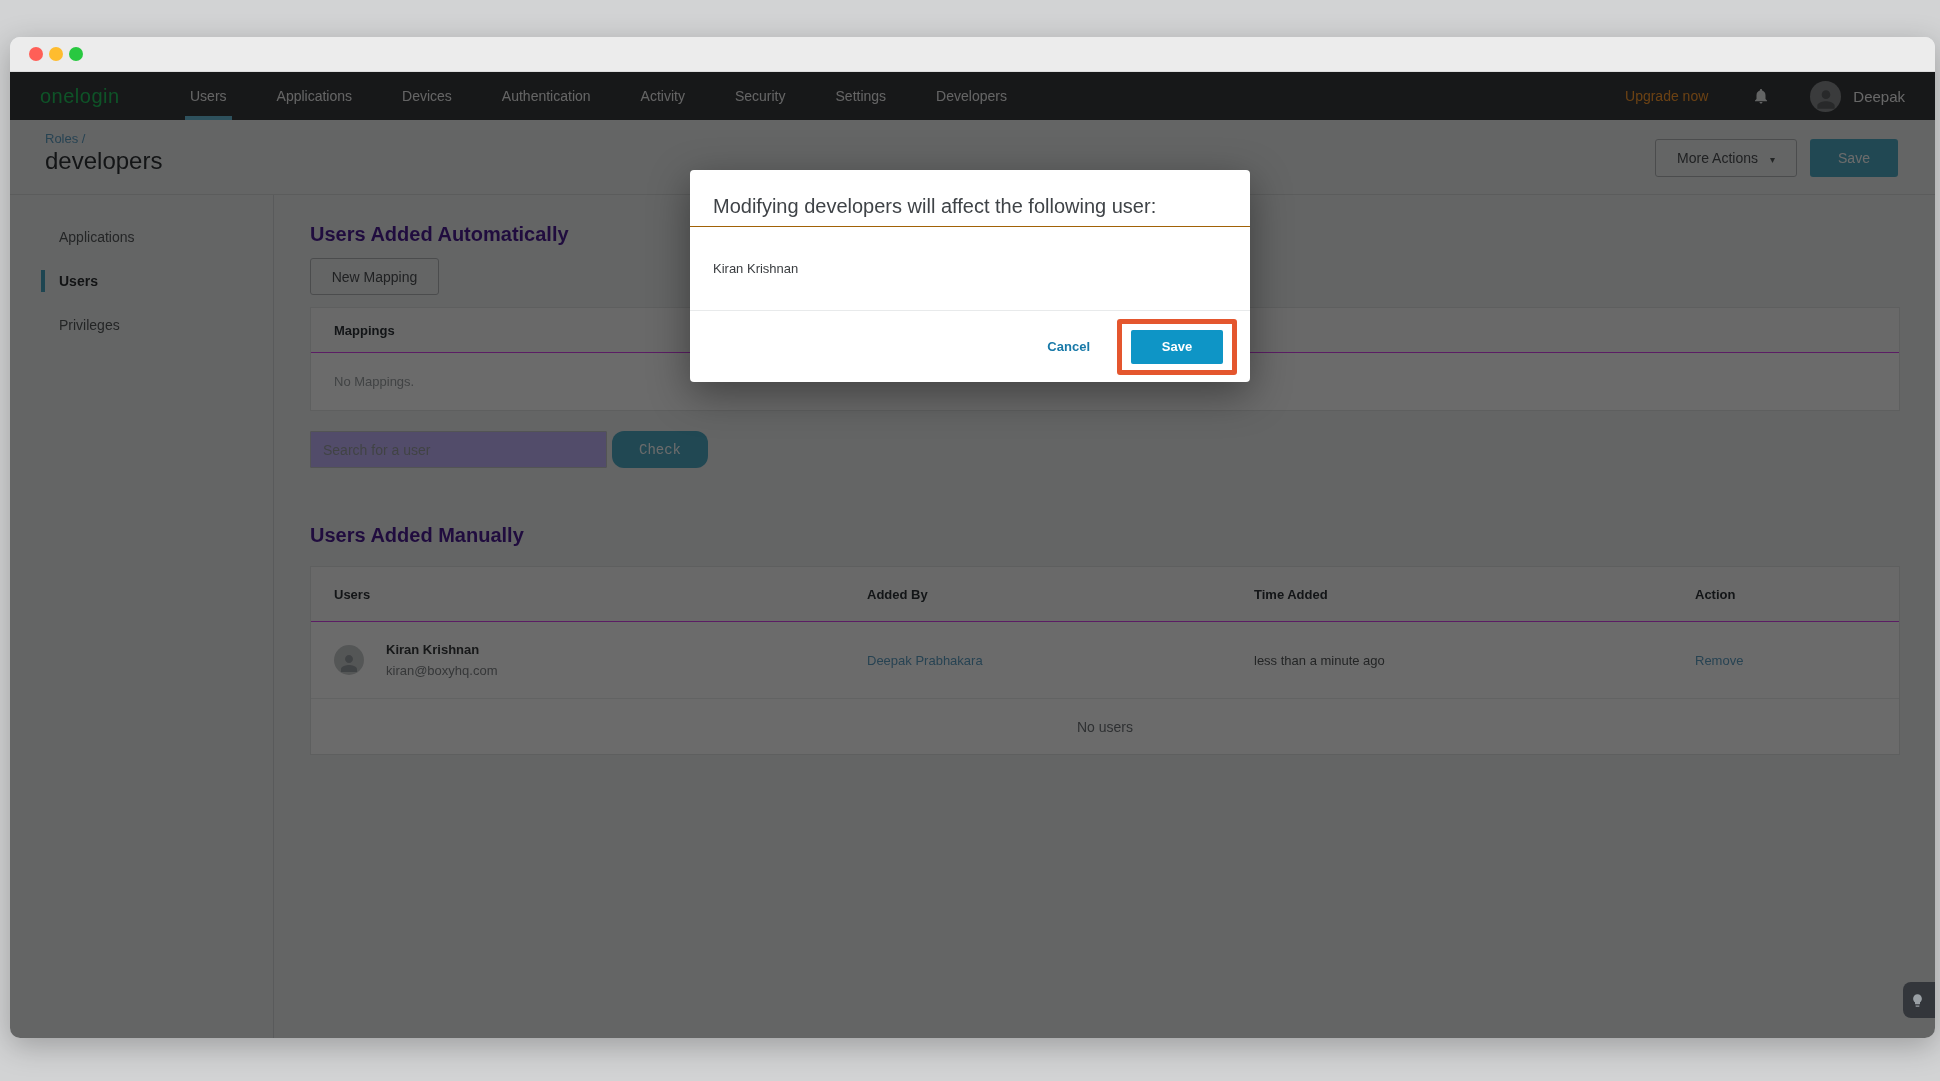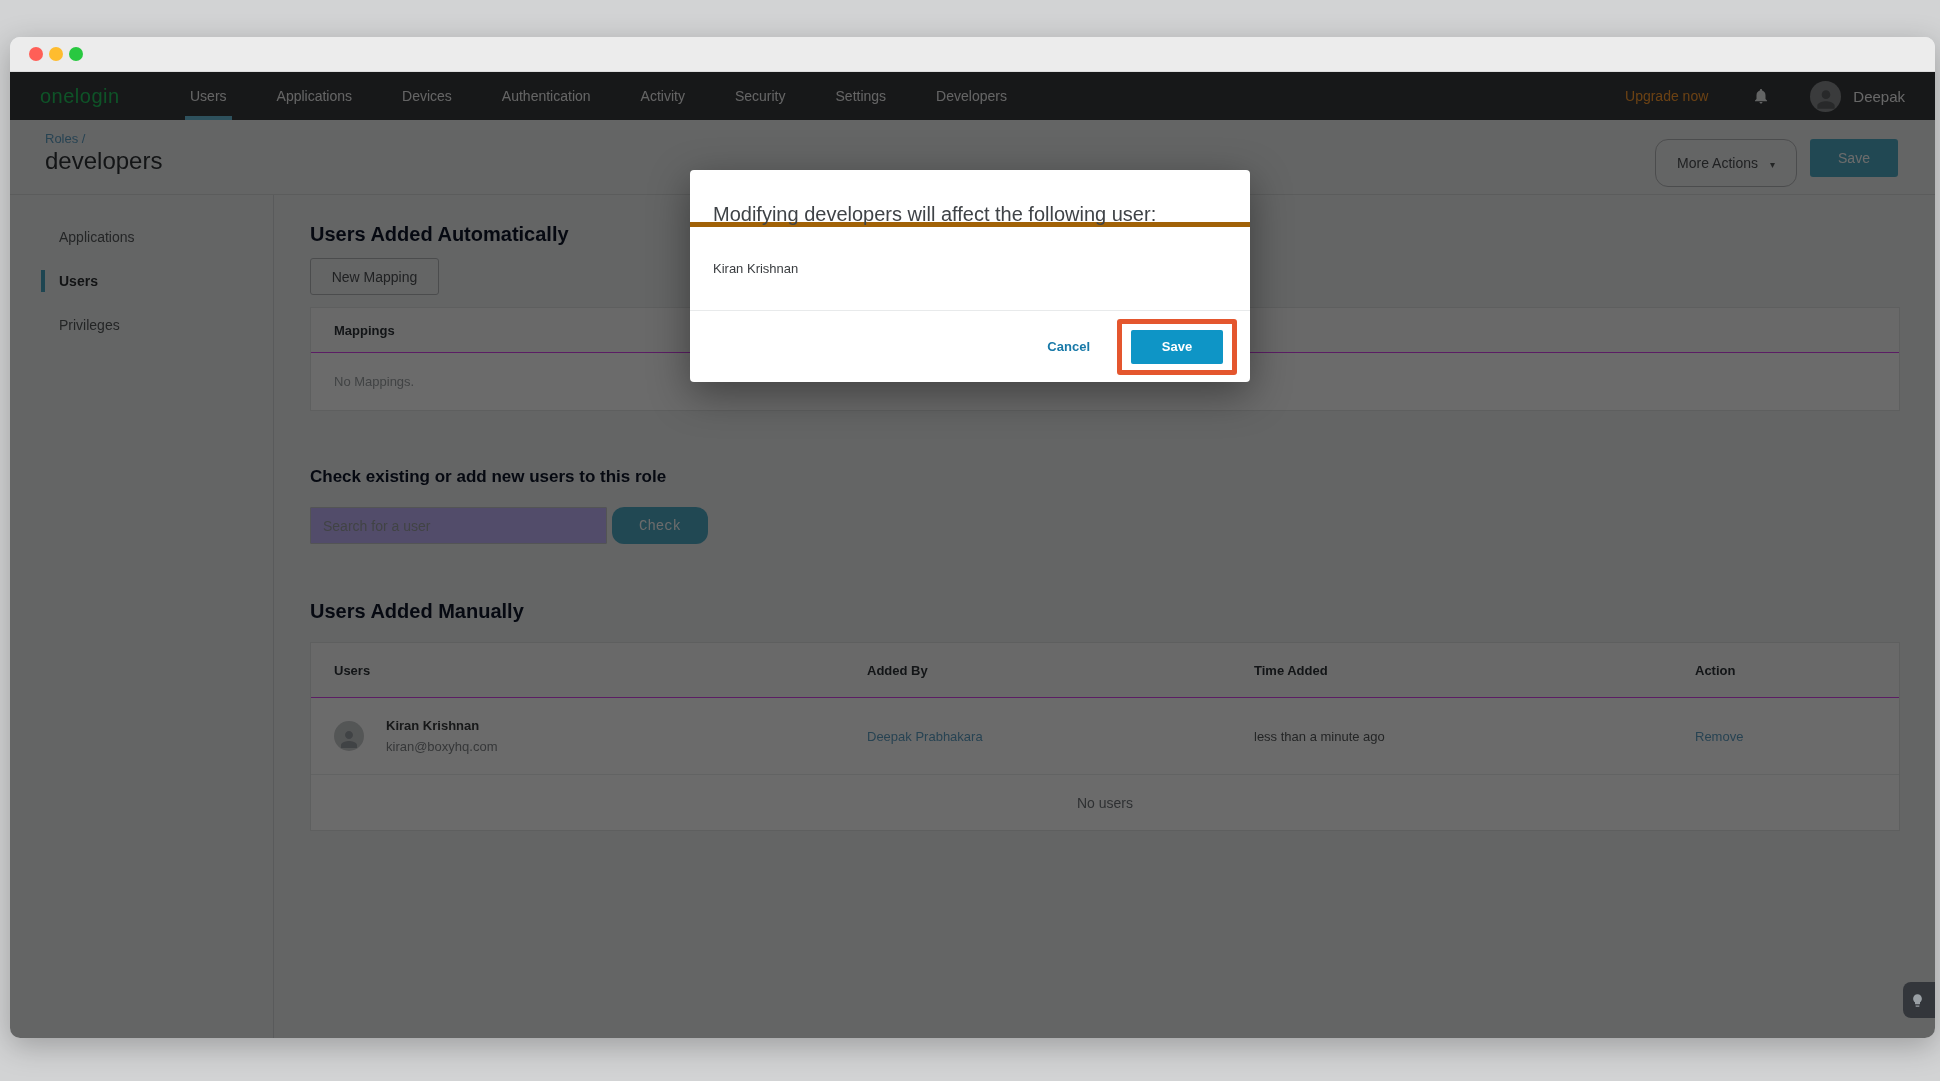--- a/index.html
+++ b/index.html
@@ -30,34 +30,34 @@
   .bell{ margin-left:44px; display:flex; align-items:center; }
   .nav-avatar{ width:31px; height:31px; border-radius:50%; background:#8a8d8f; margin-left:40px;
     overflow:hidden; display:flex; align-items:flex-end; justify-content:center; }
   .nav-user{ color:rgba(255,255,255,.95); font-size:15px; margin-left:12px; }
   
   .pageheader{ position:relative; height:75px; border-bottom:1px solid #d9dbdc; }
   .breadcrumb{ position:absolute; left:35px; top:11px; font-size:13px; color:#5e9fc4; cursor:pointer; }
   .page-title{ position:absolute; left:35px; top:27px; font-size:24px; color:#2f3235; }
   .btn-outline{ background:transparent; border:1px solid #b4b6b8; border-radius:3px;
     color:#4c4f52; font-size:14px; font-family:inherit; cursor:pointer; }
-  .more-actions{ position:absolute; left:1645px; top:19px; width:142px; height:48px;border-radius:13px; }
+  .more-actions{ position:absolute; left:1645px; top:19px; width:142px; height:38px; }
   .caret{ font-size:10px; margin-left:8px; color:#55585a; }
   .btn-teal{ background:#4facc6; border:none; border-radius:3px; color:#fff;
     font-size:14px; font-family:inherit; cursor:pointer; }
   .save-top{ position:absolute; left:1800px; top:19px; width:88px; height:38px; }
   
   .layout{ display:flex; height:925px; }
   .sidebar{ width:264px; border-right:1px solid #d5d7d8; padding-top:20px; }
   .side-item{ height:44px; display:flex; align-items:center; padding-left:31px;
     font-size:14px; color:#55585a; cursor:pointer; }
   .side-item .lbl{ padding-left:14px; border-left:4px solid transparent; line-height:22px; }
   .side-item.active .lbl{ border-left:4px solid #49a4c2; color:#2c2f31; font-weight:bold; }
   .main{ flex:1; padding:28px 35px 0 36px; }
-  .h-section{ font-size:20px; font-weight:bold; color:#0f172a; }
+  .h-section{ font-size:20px; font-weight:bold; color:#4c1d95; }
   .new-mapping{ margin-top:12px; width:129px; height:37px; display:block; }
   .table{ background:#fff; border:1px solid #e0e2e3; width:100%; }
   .t-mappings{ margin-top:12px; }
   .t-head{ background:#fafbfb; border-bottom:1px solid #d946ef; font-weight:bold;
     font-size:13px; color:#2e3338; }
   .t-mappings .t-head{ height:45px; display:flex; align-items:center; padding-left:23px; }
   .t-mappings .t-row{ height:57px; display:flex; align-items:center; padding-left:23px;
     font-size:13px; color:#9ba0a3; }
   .h-check{ margin-top:56px; font-size:17px; }
   .search-row{ margin-top:20px; display:flex; }
@@ -83,22 +83,22 @@
   
   .dim{ position:absolute; left:0; top:35px; right:0; bottom:0;
     background:rgba(0,0,0,.58); z-index:10; }
   
   .widget{ position:absolute; left:1893px; top:945px; width:32px; height:36px;
     background:#33363b; border-radius:8px 0 0 8px; z-index:20;
     display:flex; align-items:center; justify-content:flex-start; padding-left:7px; cursor:pointer; }
   
   .modal{ position:absolute; left:680px; top:133px; width:560px; z-index:30;
     background:#fff; border-radius:4px; box-shadow:0 12px 40px rgba(0,0,0,.4); }
-  .modal-head{ height:57px; line-height:57px; padding:16px 23px; font-size:20px;
-    color:#3f4347; border-bottom:5px solid #a16207; white-space:nowrap; }
+  .modal-head{ height:57px; line-height:57px; padding:8px 23px; font-size:20px;
+    color:#3f4347; border-bottom:1px solid #a16207; white-space:nowrap; }
   .modal-body{ height:83px; display:flex; align-items:center; padding:0 23px;
     font-size:13px; color:#3a3d40; }
   .modal-foot{ height:72px; border-top:1px solid #e8eaeb; display:flex;
     align-items:center; justify-content:flex-end; padding-right:13px; }
   .cancel-btn{ background:none; border:none; color:#1879a8; font-weight:bold;
     font-size:13px; font-family:inherit; cursor:pointer; margin-right:27px; }
   .annotation{ border:5px solid #e4562e; border-radius:3px; padding:6px 9px; }
   .save-btn{ width:92px; height:34px; background:#0e95c6; border:none; border-radius:2px;
     color:#fff; font-weight:bold; font-size:13px; font-family:inherit; cursor:pointer; }
   svg{ display:block; }
@@ -167,21 +167,20 @@
 
     <div class="main">
       <div class="h-section">Users Added Automatically</div>
       <button class="btn-outline new-mapping">New Mapping</button>
 
       <div class="table t-mappings">
         <div class="t-head">Mappings</div>
         <div class="t-row">No Mappings.</div>
       </div>
 
-      <div class="h-section h-check">Check existing or add new users to this role</div>
       <div class="search-row">
         <input class="search-input" placeholder="Search for a user" style="">
         <button class="btn-teal check-btn">Check</button>
       </div>
 
       <div class="h-section h-manual">Users Added Manually</div>
       <div class="table t-manual">
         <div class="t-head grid-cols">
           <div>Users</div>
           <div>Added By</div>

